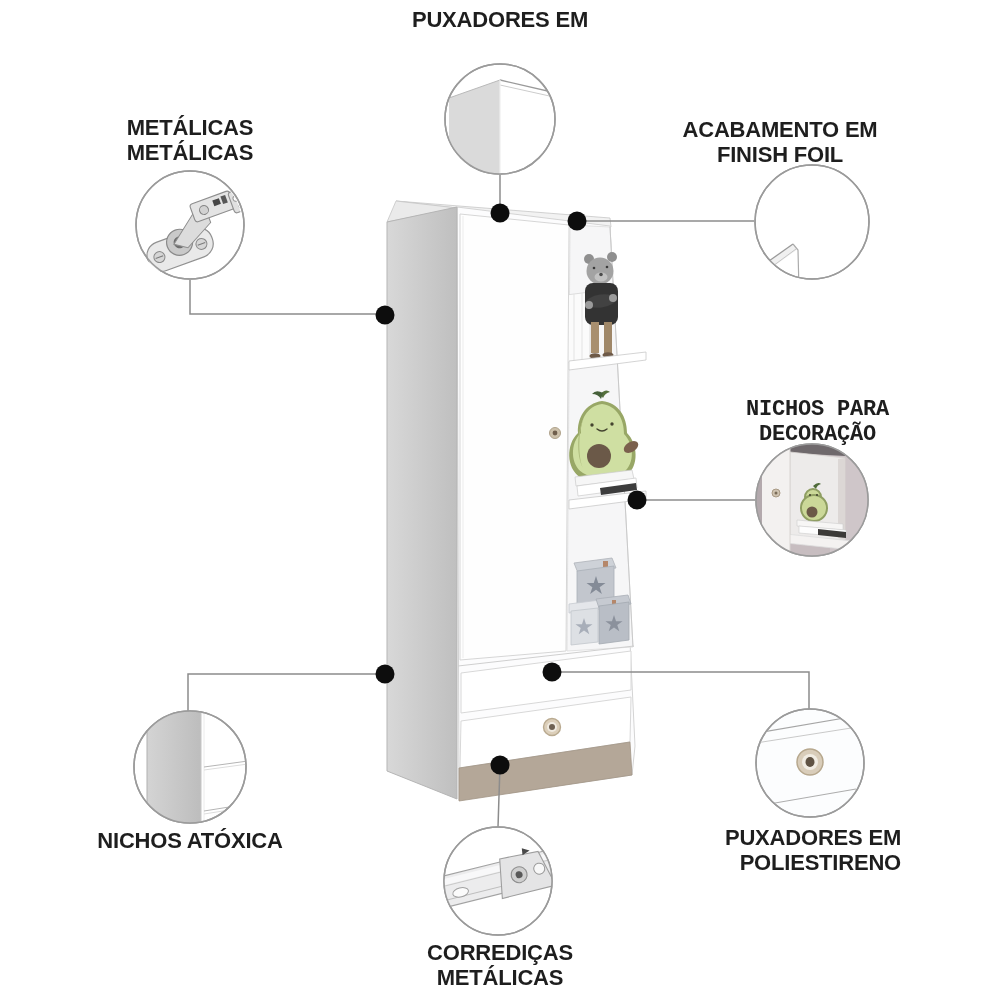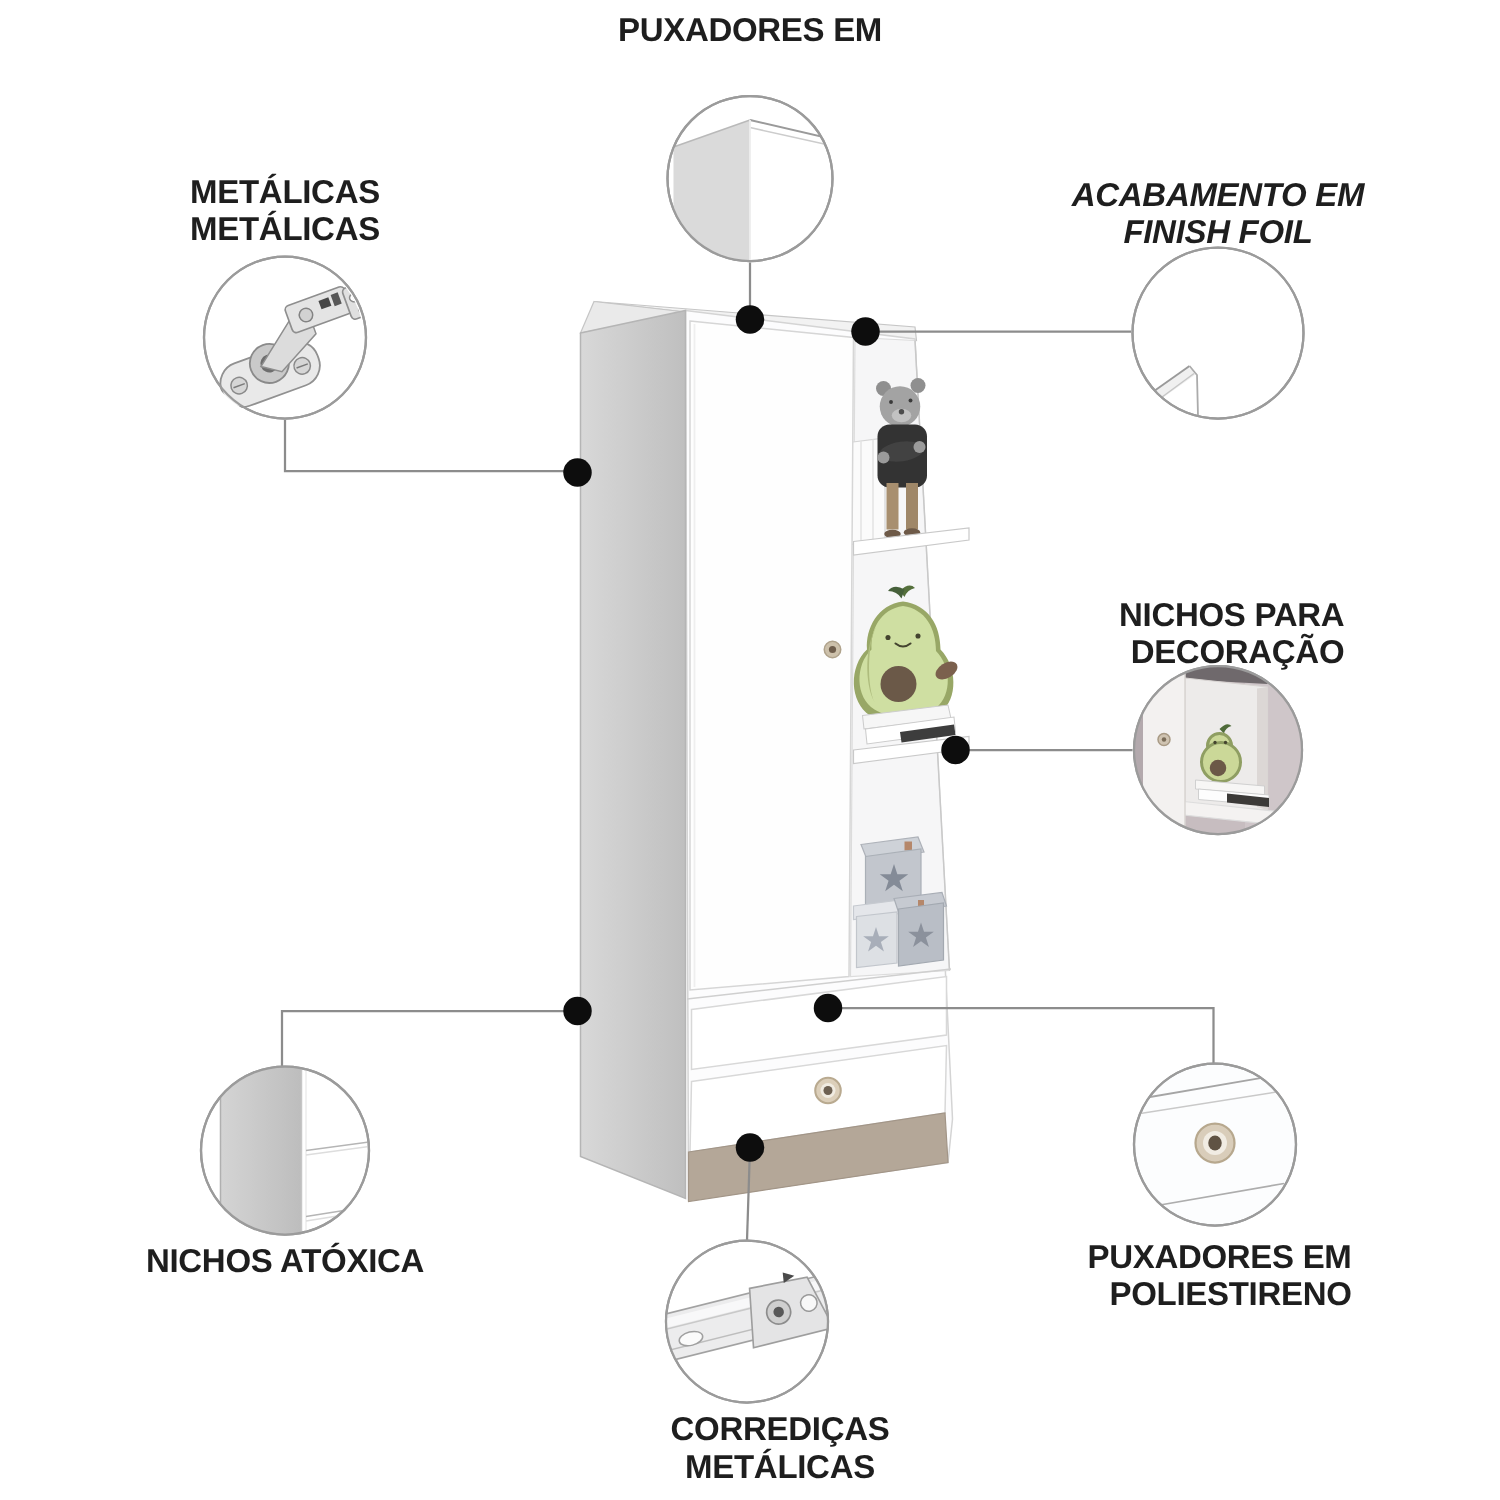--- a/index.html
+++ b/index.html
@@ -287,37 +287,37 @@
 
   <div class="label center" style="left:500px;top:7px;">
     <span class="ln">PUXADORES EM</span>
   </div>
 
   <div class="label center" style="left:190px;top:115px;">
     <span class="ln">METÁLICAS</span>
     <span class="ln">METÁLICAS</span>
   </div>
 
-  <div class="label center" style="left:812px;top:117px;font-style:italic;">
+  <div class="label center" style="left:780px;top:117px;">
     <span class="ln">ACABAMENTO EM</span>
     <span class="ln">FINISH FOIL</span>
   </div>
 
-  <div class="label" style="left:746px;top:397px;text-align:right;">
+  <div class="label" style="left:746px;top:397px;text-align:center;font-family:Liberation Mono, monospace;">
     <span class="ln">NICHOS PARA</span>
     <span class="ln">DECORAÇÃO</span>
   </div>
 
   <div class="label center" style="left:190px;top:828px;">
     <span class="ln">NICHOS ATÓXICA</span>
   </div>
 
   <div class="label center" style="left:813px;top:825px;text-align:right;">
     <span class="ln">PUXADORES EM</span>
     <span class="ln">POLIESTIRENO</span>
   </div>
 
-  <div class="label center" style="left:500px;top:940px;margin-left:20px;">
+  <div class="label center" style="left:500px;top:940px;">
     <span class="ln">CORREDIÇAS</span>
     <span class="ln">METÁLICAS</span>
   </div>
 
 </div>
 
 </body></html>

